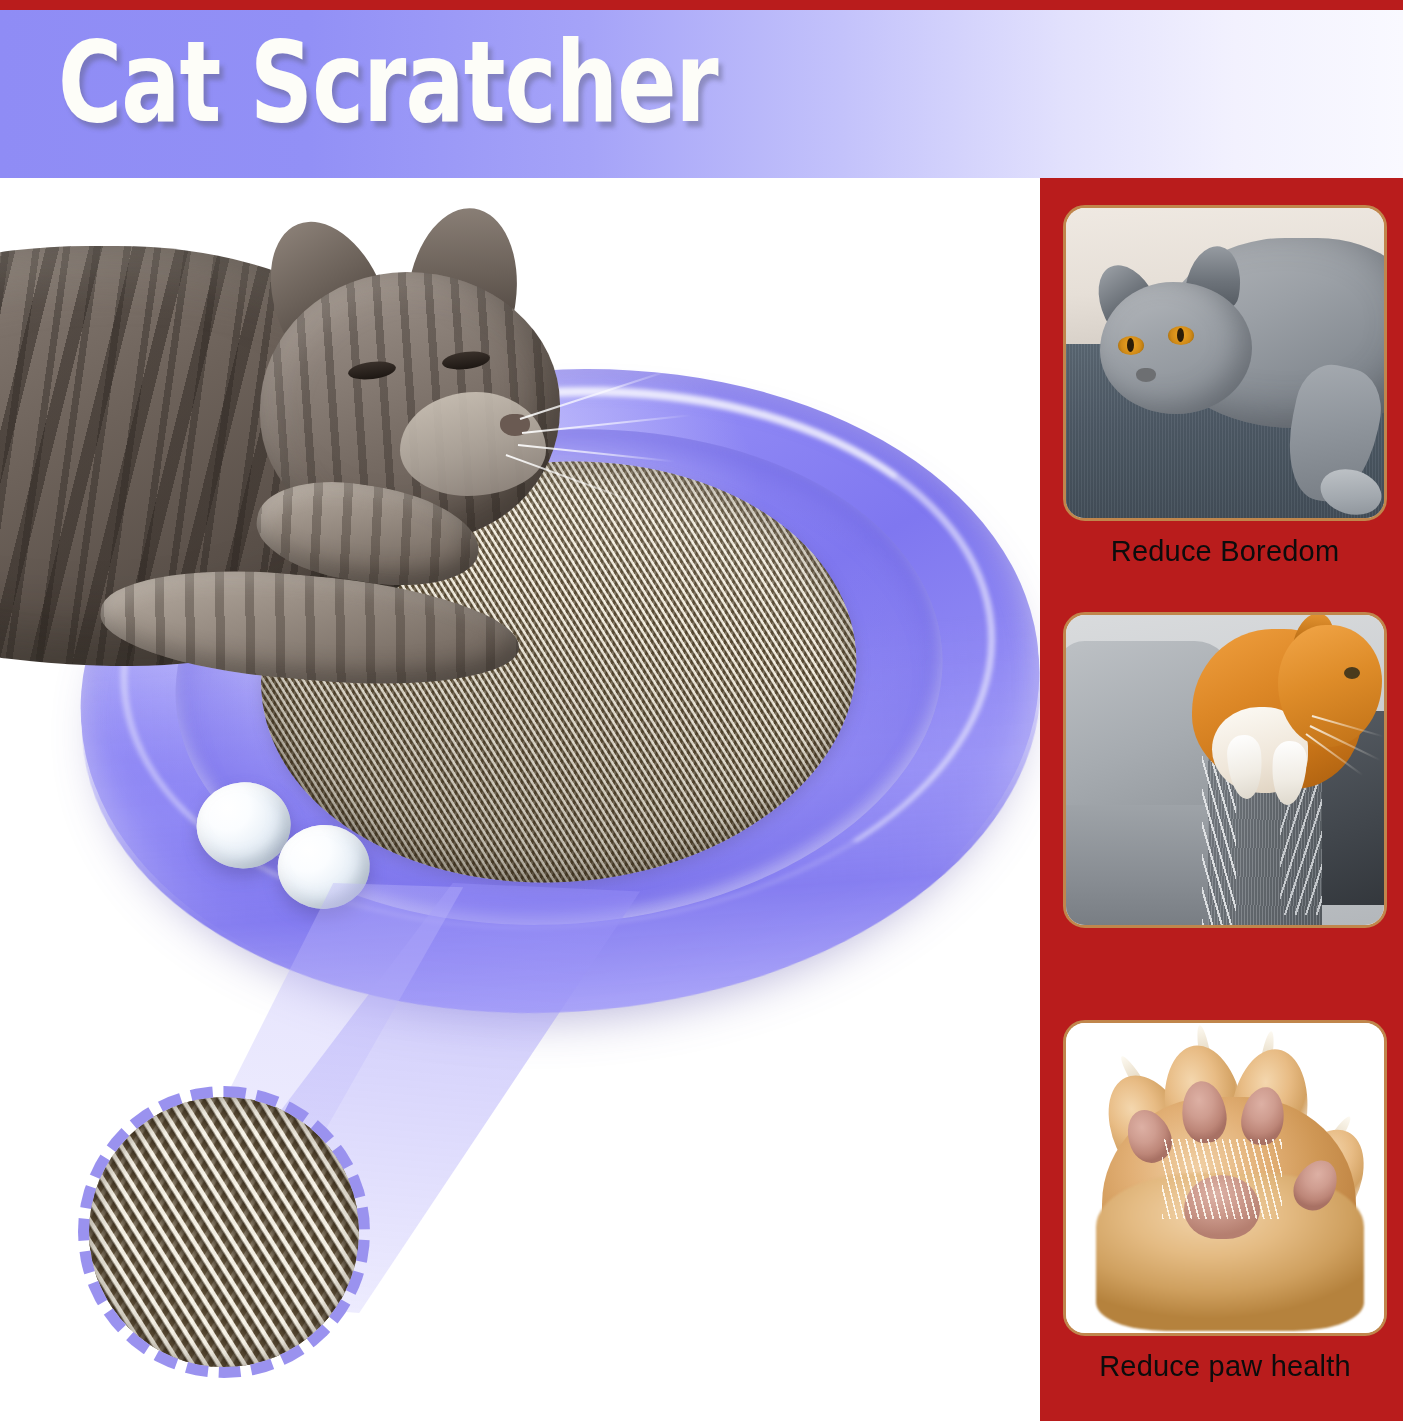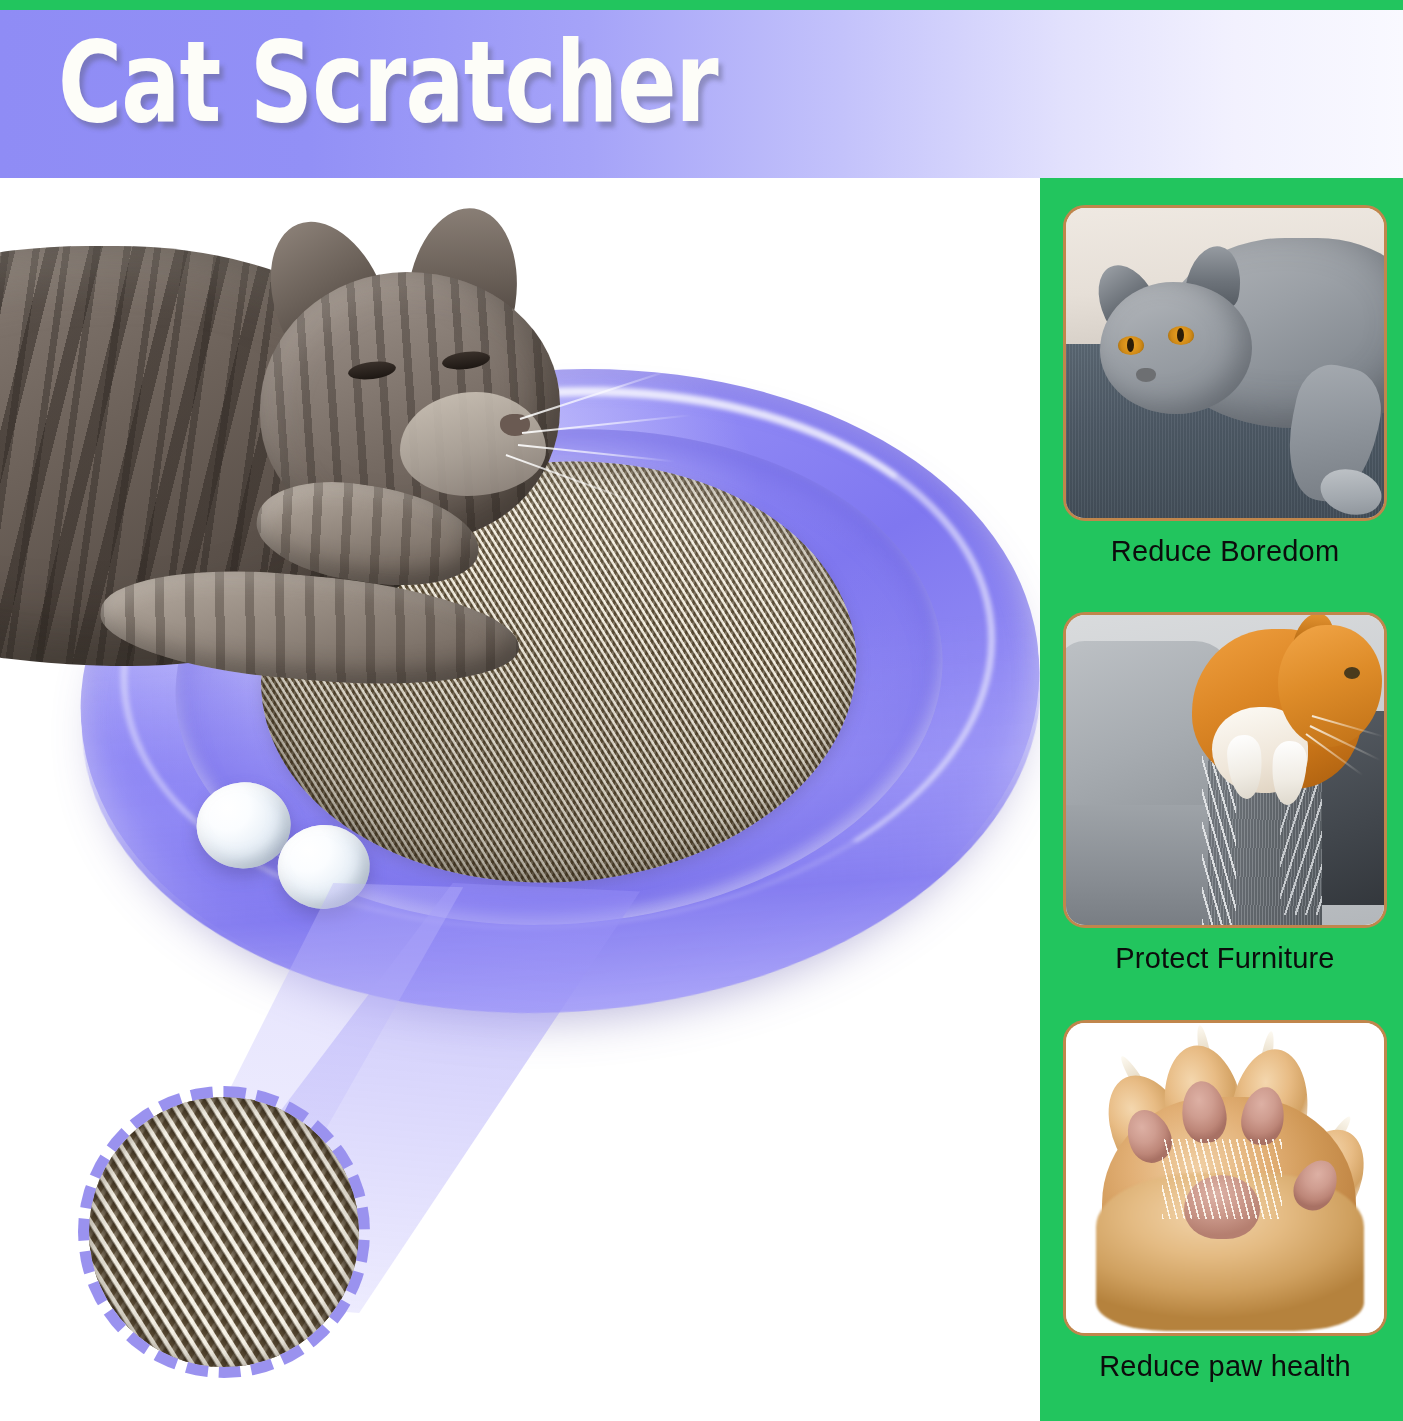--- a/index.html
+++ b/index.html
@@ -10,21 +10,21 @@
     height: 1421px;
     background: #ffffff;
     font-family: "Liberation Sans", sans-serif;
     overflow: hidden;
   }
 
   .page {
     position: relative;
     width: 1403px;
     height: 1421px;
-    background: #22c55e;
+    background: #b91c1c;
   }
 
   
   .header-banner {
     position: absolute;
     left: 0;
     top: 10px;
     width: 1403px;
     height: 168px;
     background: linear-gradient(to right,
@@ -698,21 +698,20 @@
         <div class="t2-chest"></div>
         <div class="t2-ear t2-ear-r"></div>
         <div class="t2-head"></div>
         <div class="t2-eye"></div>
         <div class="t2-paw t2-paw-a"></div>
         <div class="t2-paw t2-paw-b"></div>
         <div class="t2-wh" style="left:246px; top:100px; width:74px; transform:rotate(16deg);"></div>
         <div class="t2-wh" style="left:244px; top:110px; width:78px; transform:rotate(26deg);"></div>
         <div class="t2-wh" style="left:240px; top:118px; width:70px; transform:rotate(36deg);"></div>
       </div>
-      <div class="feature-caption">Protect Furniture</div>
     </div>
 
     <div class="feature-card c3">
       <div class="feature-thumb">
         <div class="t3-bg"></div>
         <div class="t3-claw t3-claw-1"></div>
         <div class="t3-claw t3-claw-2"></div>
         <div class="t3-claw t3-claw-3"></div>
         <div class="t3-claw t3-claw-4"></div>
         <div class="t3-toe t3-toe-1"></div>

